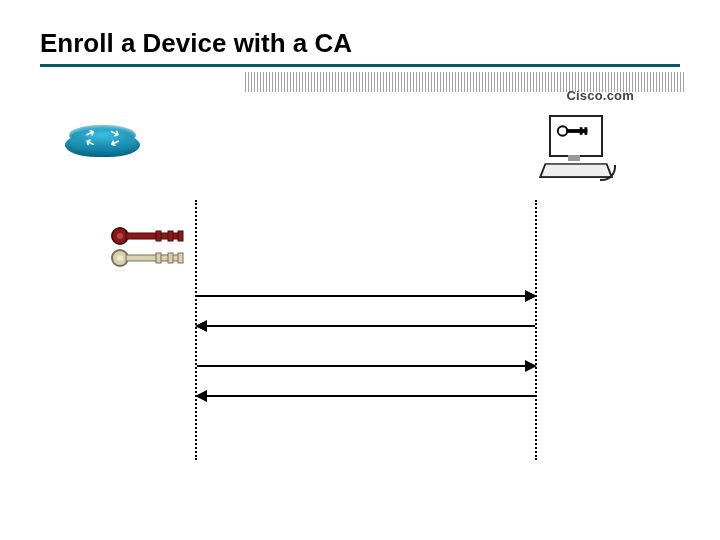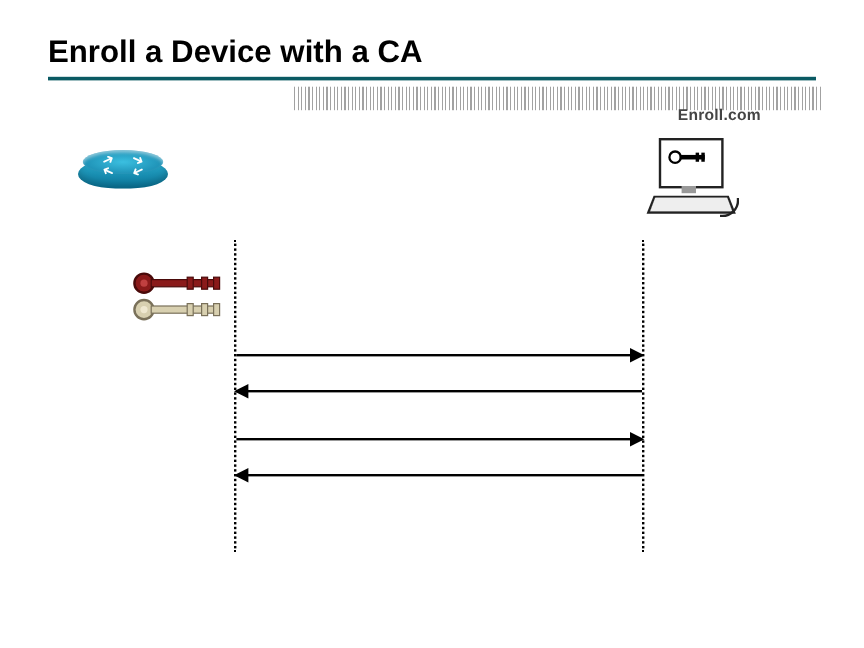--- a/index.html
+++ b/index.html
@@ -196,21 +196,21 @@
 </style>
 </head>
 <body>
 
 <div class="slide">
 
   <div class="title">Enroll a Device with a CA</div>
   <div class="title-underline"></div>
   <div class="ticks"></div>
   <div class="logo">
-    <span>Enroll.com</span>
+    <span>Cisco.com</span>
   </div>
 
   <div class="router">
     <div class="body"></div>
     <div class="top"></div>
     <div class="arrow a1">➜</div>
     <div class="arrow a2">➜</div>
     <div class="arrow a3">➜</div>
     <div class="arrow a4">➜</div>
   </div>

